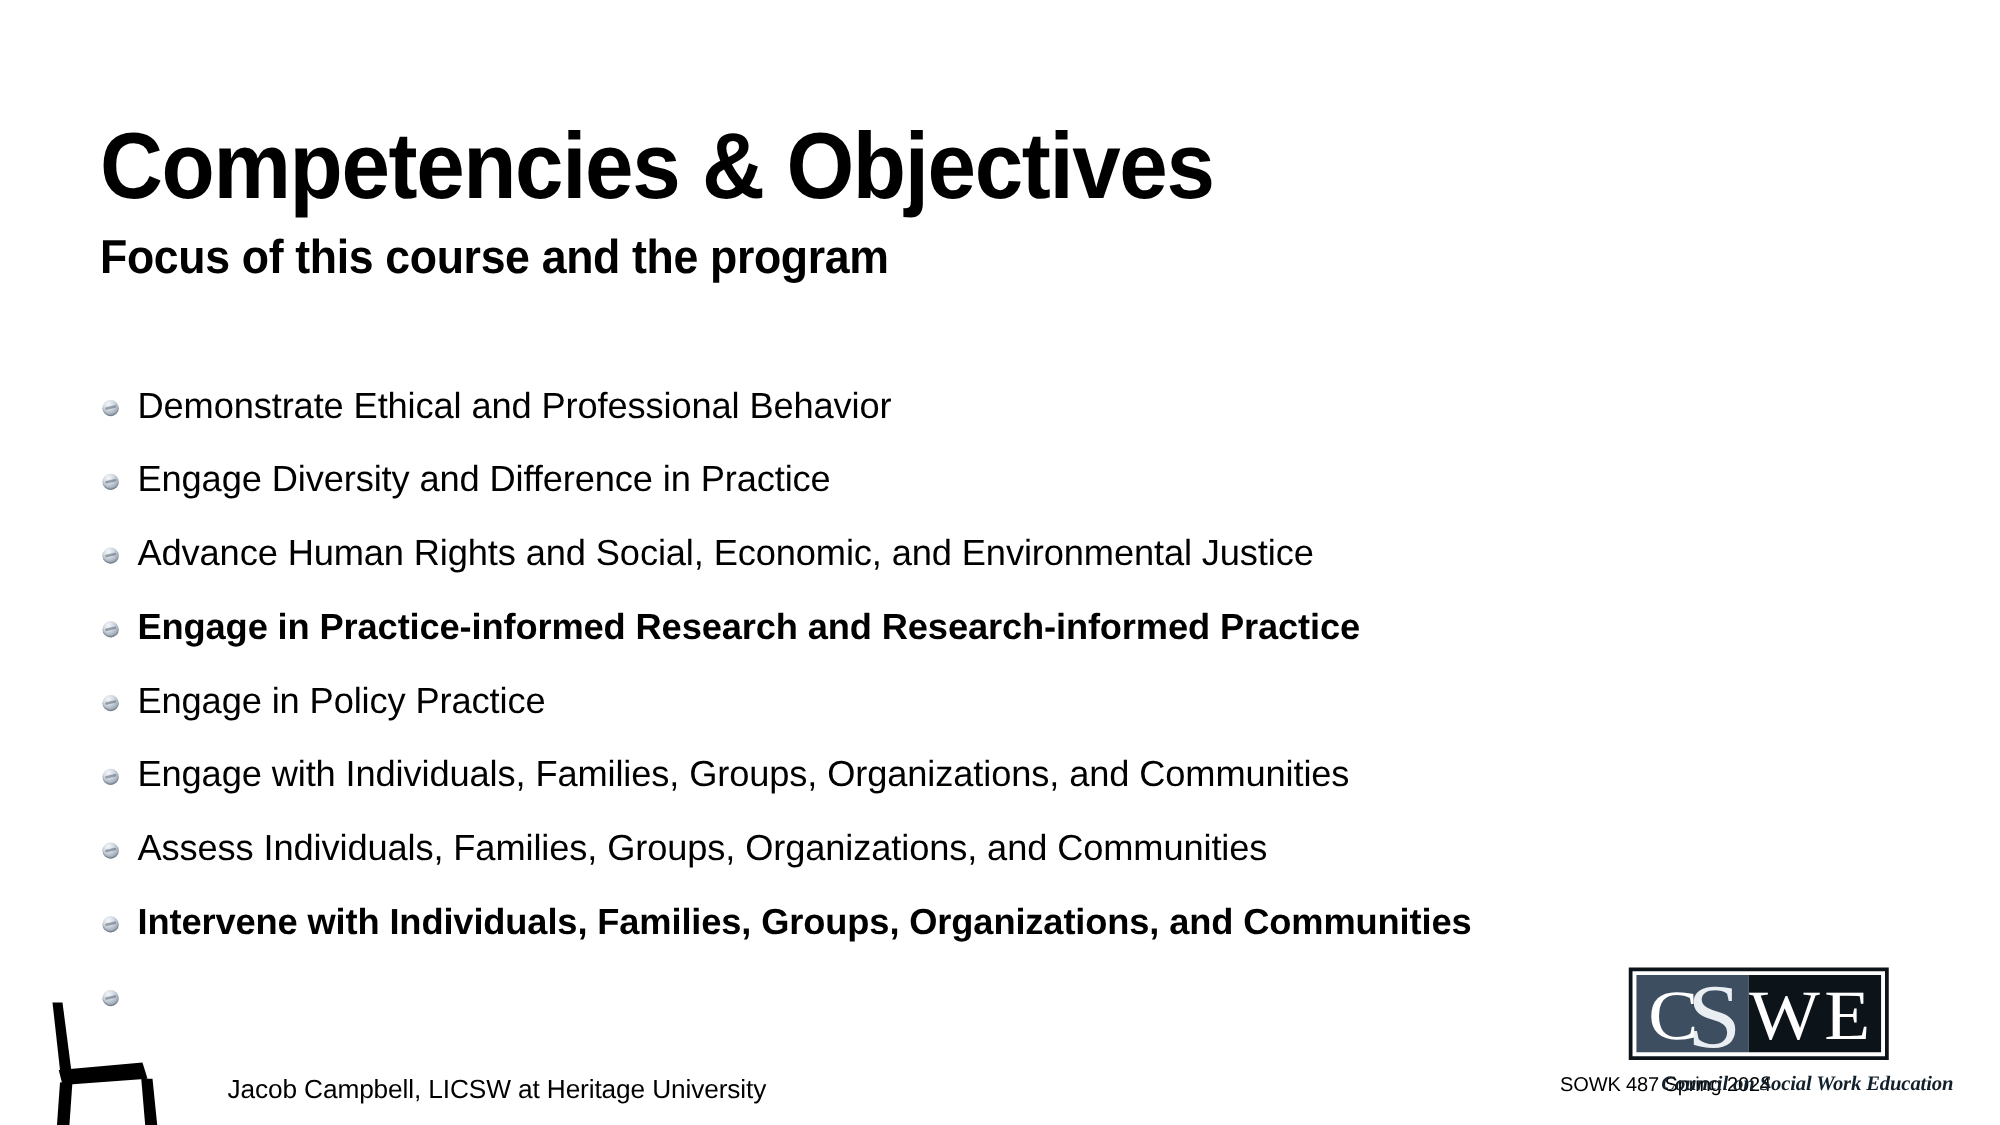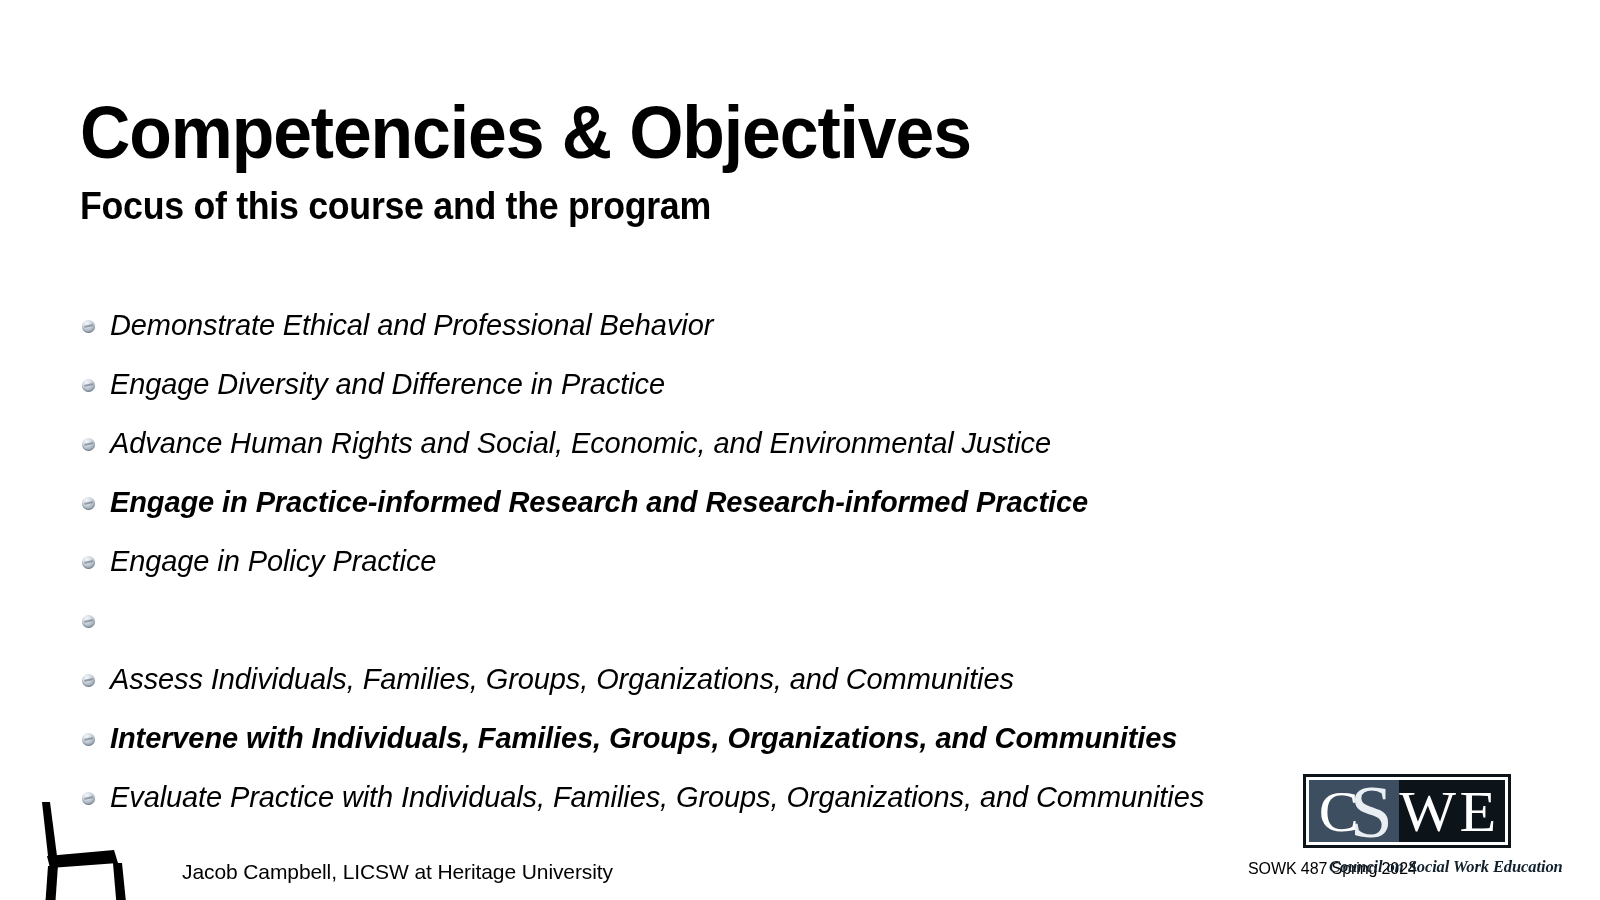--- a/index.html
+++ b/index.html
@@ -53,21 +53,20 @@
 
   
   #competency-list {
     position: absolute;
     left: 80px;
     top: 272px;
     width: 1430px;
     list-style: none;
     margin: 0;
     padding: 0;
-    font-style: italic;
   }
   #competency-list li {
     position: relative;
     height: 59px;
     padding-left: 30px;
     display: flex;
     align-items: center;
   }
   .bullet-sphere {
     position: absolute;
@@ -232,35 +231,35 @@
       <span class="item-text emphasis">Engage in Practice-informed Research and Research-informed Practice</span>
     </li>
 
     <li>
       <span class="bullet-sphere"></span>
       <span class="item-text">Engage in Policy Practice</span>
     </li>
 
     <li>
       <span class="bullet-sphere"></span>
+      <span class="item-text">Engage with Individuals, Families, Groups, Organizations, and Communities</span>
     </li>
 
     <li>
       <span class="bullet-sphere"></span>
       <span class="item-text">Assess Individuals, Families, Groups, Organizations, and Communities</span>
     </li>
 
     <li>
       <span class="bullet-sphere"></span>
       <span class="item-text emphasis">Intervene with Individuals, Families, Groups, Organizations, and Communities</span>
     </li>
 
     <li>
       <span class="bullet-sphere"></span>
-      <span class="item-text">Evaluate Practice with Individuals, Families, Groups, Organizations, and Communities</span>
     </li>
 
   </ul>
 
   <svg id="chair-illustration" viewBox="0 0 104 130">
 
     <path d="M14 8 L22 8 L29 62 L20 62 Z" fill="#000000"></path>
 
     <path d="M19 62 L86 56 L90 69 L22 74 Z" fill="#000000"></path>
 

